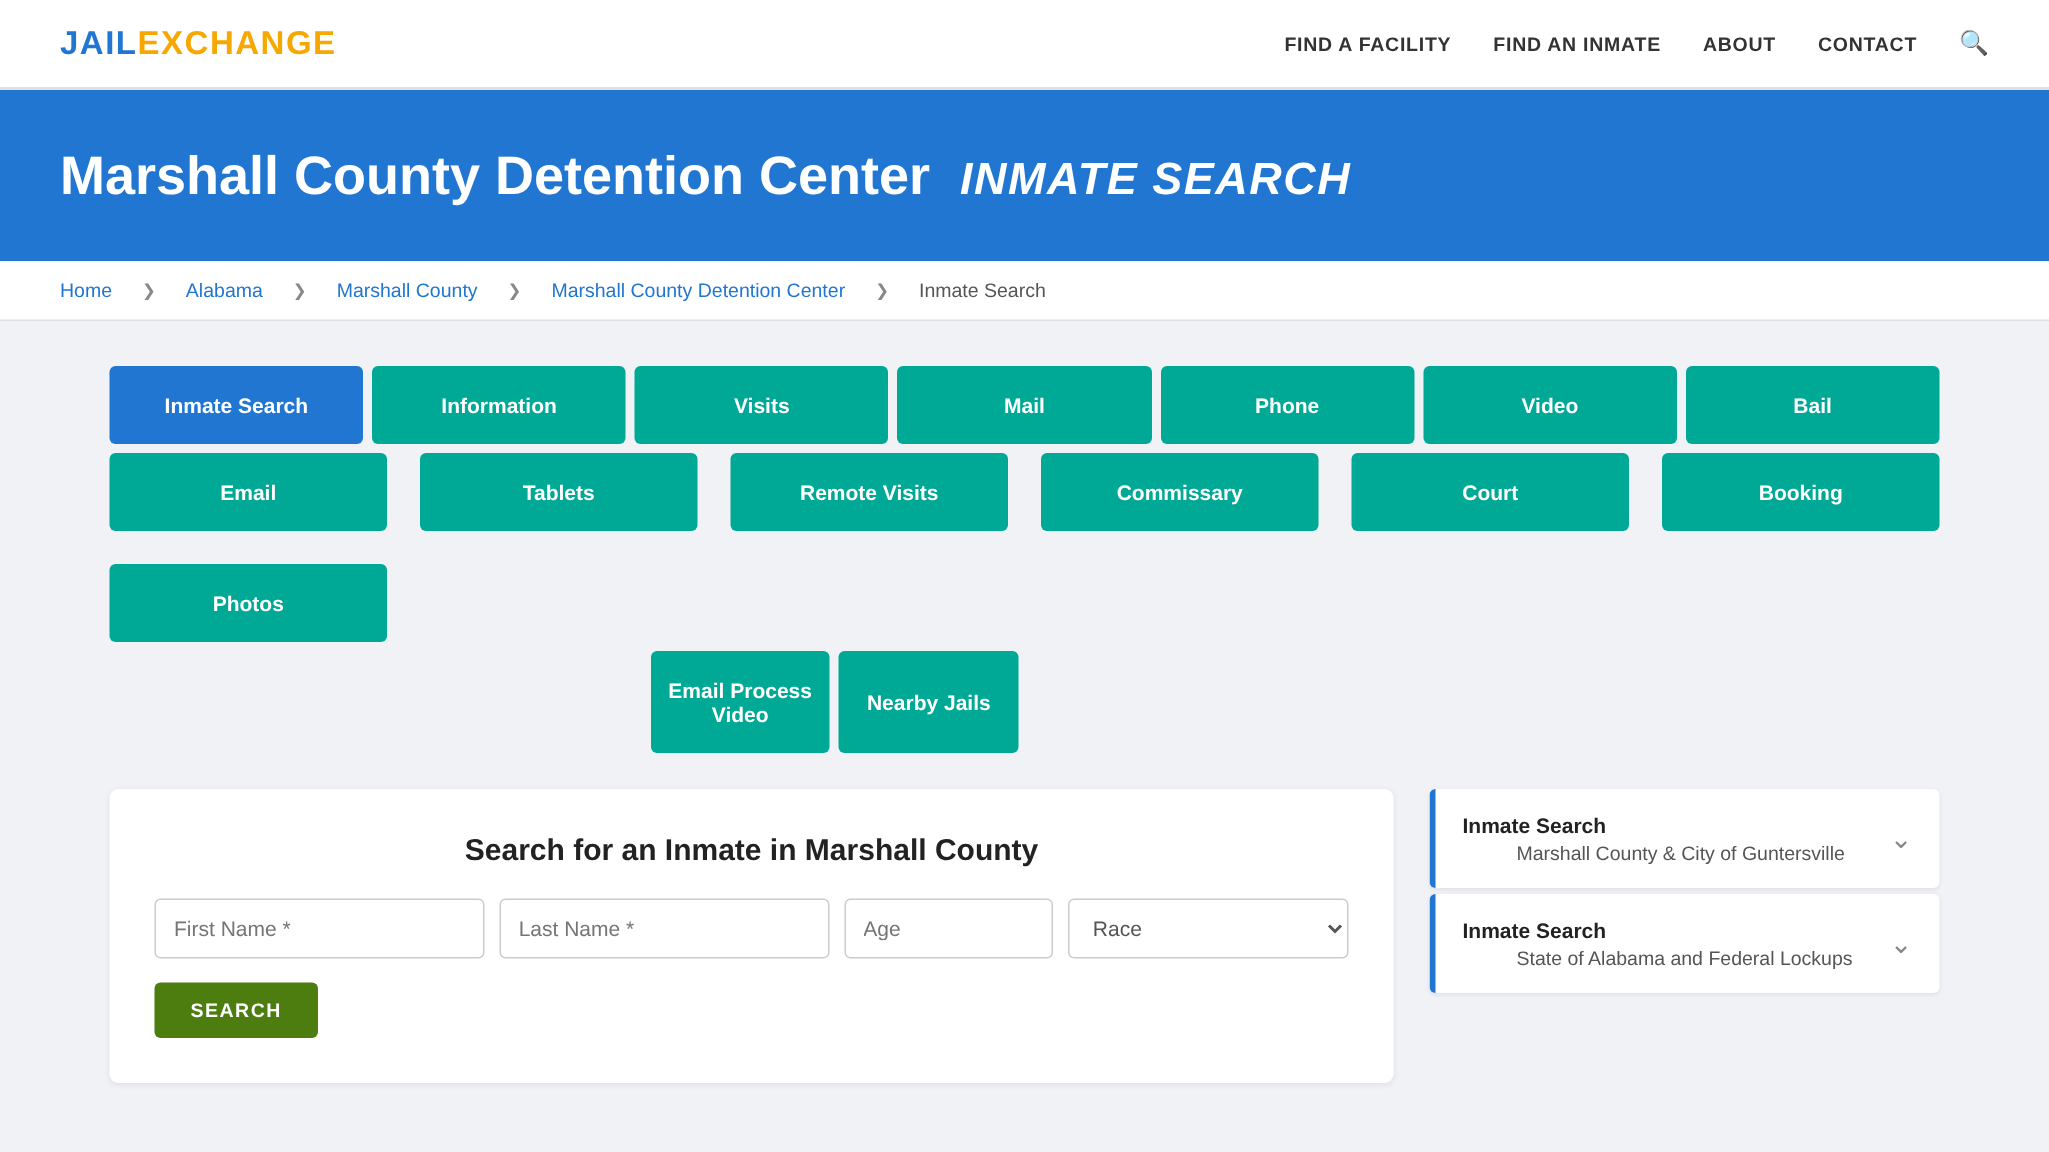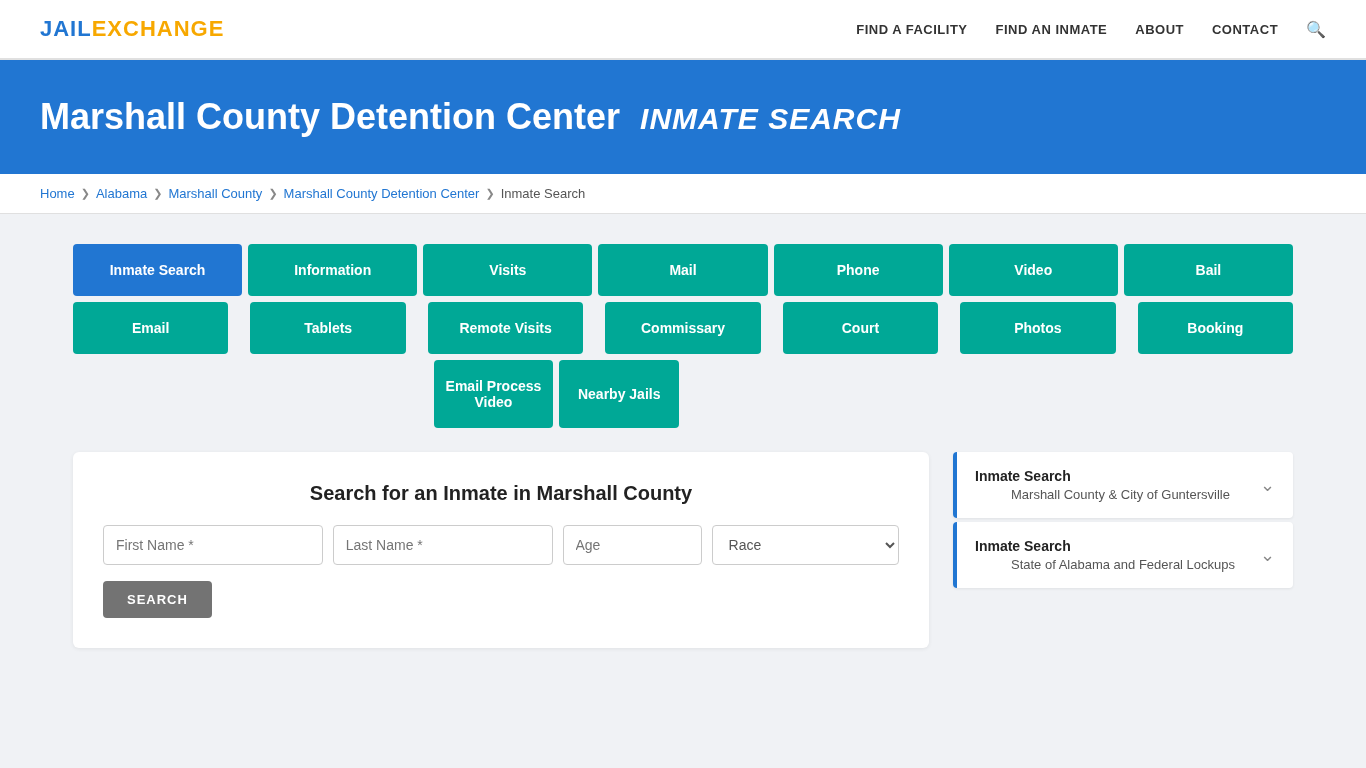--- a/index.html
+++ b/index.html
@@ -67,21 +67,21 @@
       letter-spacing: 1px;
     }
 
     
     .breadcrumb {
       background: #fff;
       padding: 12px 40px;
       font-size: 13px;
       display: flex;
       align-items: center;
-      gap: 6px;
+      gap: 20px;
       border-bottom: 1px solid #e0e0e0;
     }
     .breadcrumb a {
       color: #2176d2;
       text-decoration: none;
       cursor: pointer;
     }
     .breadcrumb .sep { color: #888; font-size: 11px; }
     .breadcrumb .current { color: #555; }
 
@@ -94,21 +94,21 @@
 
     
     .tabs-grid {
       display: grid;
       grid-template-columns: repeat(7, 1fr);
       gap: 6px;
       margin-bottom: 6px;
     }
     .tabs-grid-2 {
       display: grid;
-      grid-template-columns: repeat(7, 1fr);
+      grid-template-columns: repeat(6, 1fr);
       gap: 22px;
       margin-bottom: 6px;
     }
     .tabs-grid-3 {
       display: flex;
       gap: 6px;
       margin-bottom: 24px;
       padding-left: calc(2 * (100% / 7) + 12px);
     }
     .tab-btn {
@@ -177,21 +177,21 @@
       font-size: 14px;
       color: #555;
       background: #fff;
       outline: none;
     }
     .input-first { flex: 1.2; min-width: 140px; }
     .input-last { flex: 1.2; min-width: 140px; }
     .input-age { flex: 0.7; min-width: 80px; }
     .input-race { flex: 1; min-width: 110px; }
     .search-btn {
-      background: #737373;
+      background: #4d7c0f;
       color: #fff;
       border: none;
       border-radius: 4px;
       padding: 11px 24px;
       font-size: 13px;
       font-weight: 700;
       letter-spacing: 1px;
       cursor: pointer;
       text-transform: uppercase;
     }
@@ -279,22 +279,22 @@
     <button class="tab-btn">Video</button>
     <button class="tab-btn">Bail</button>
   </div>
 
   <div class="tabs-grid-2">
     <button class="tab-btn">Email</button>
     <button class="tab-btn">Tablets</button>
     <button class="tab-btn">Remote Visits</button>
     <button class="tab-btn">Commissary</button>
     <button class="tab-btn">Court</button>
+    <button class="tab-btn">Booking</button>
     <button class="tab-btn">Photos</button>
-    <button class="tab-btn">Booking</button>
   </div>
 
   <div class="tabs-grid-3">
     <button class="tab-btn tab-btn-narrow">Email Process Video</button>
     <button class="tab-btn tab-btn-narrow">Nearby Jails</button>
   </div>
 
   <div class="main-layout">
 
     <div class="search-box">

